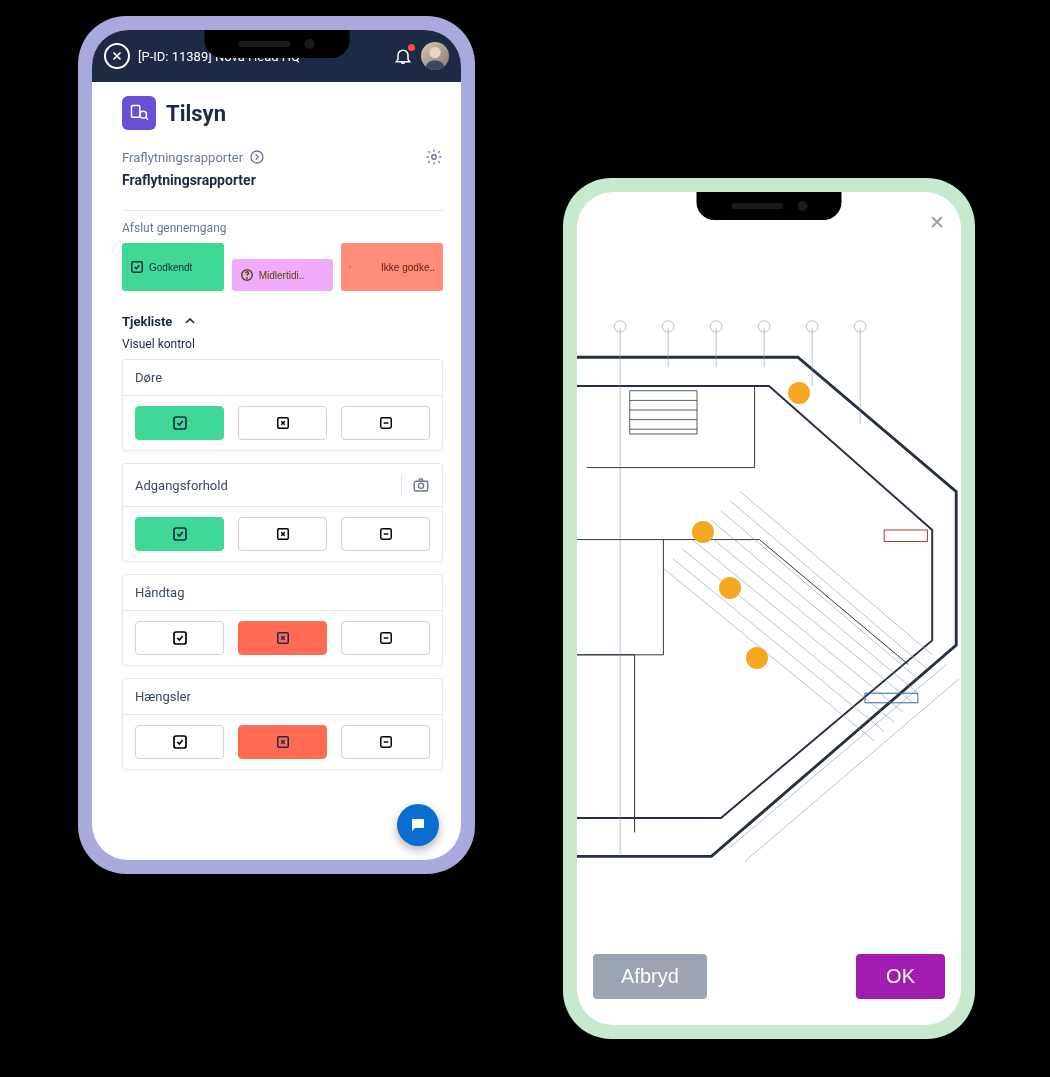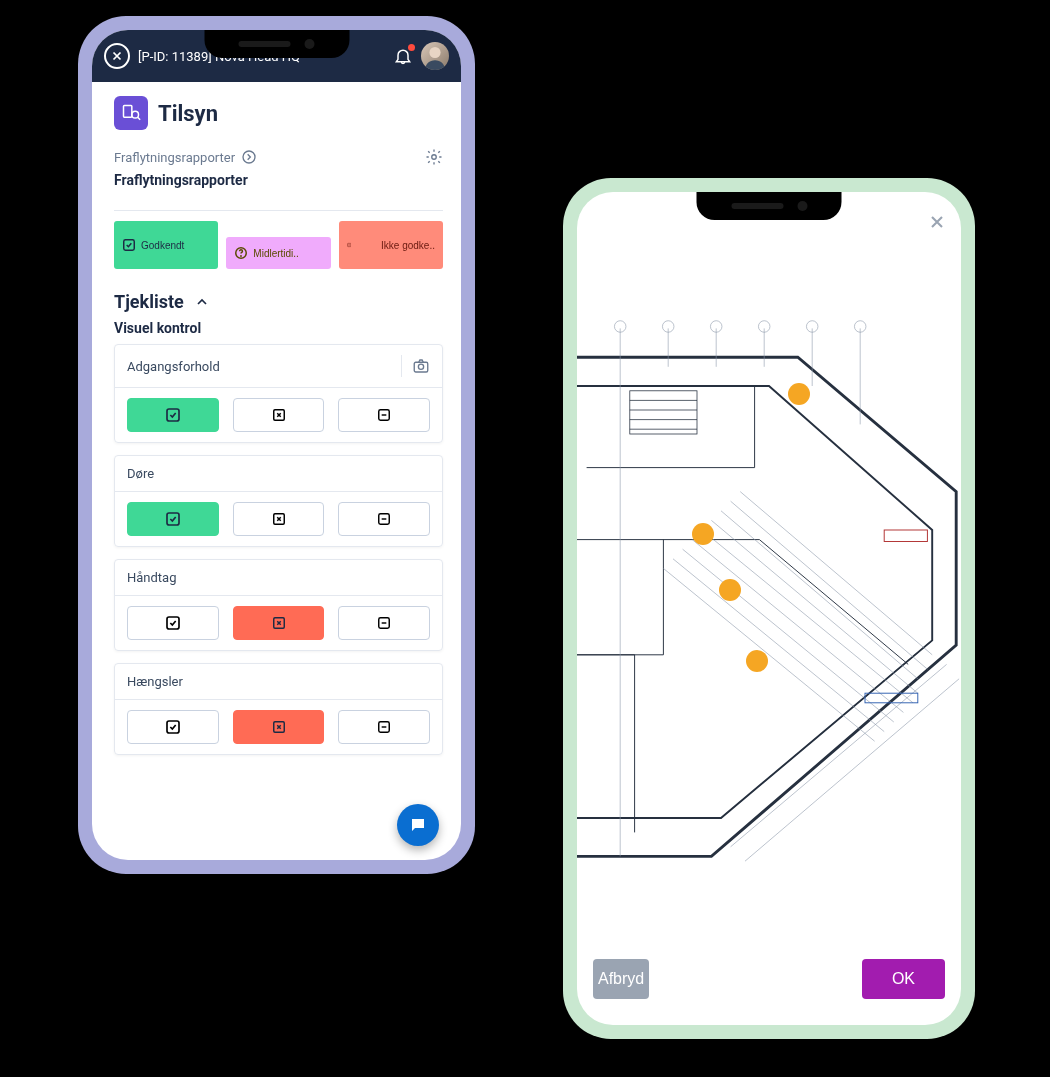--- a/index.html
+++ b/index.html
@@ -68,21 +68,21 @@
   .topbar .bell { position:relative; }
   .topbar .bell .dot{
     position:absolute;top:-2px;right:-2px;width:7px;height:7px;border-radius:50%;background:#ff4b3e;
   }
   .topbar .avatar{
     width:28px;height:28px;border-radius:50%;background:linear-gradient(135deg,#d9c7b8,#8a7a6a);
     display:flex;align-items:center;justify-content:center;overflow:hidden;
   }
   .avatar svg{width:100%;height:100%;}
 
-  .content { padding: 14px 18px 0 22px; overflow:hidden; height: calc(100% - 52px); }
+  .content { padding: 14px 18px 0 30px; overflow:hidden; height: calc(100% - 52px); }
   .page-head { display:flex; align-items:center; gap:10px; margin-bottom:18px;}
   .page-head .icon {
     width:34px;height:34px;border-radius:6px;background:#6a4fd6;
     display:flex;align-items:center;justify-content:center;color:#fff;
   }
   .page-head h1{font-size:22px;font-weight:700;color:#1d2a44;}
 
   .breadcrumb-row{display:flex;align-items:center;justify-content:space-between;color:#6b7a90;font-size:13px;margin-bottom:6px;}
   .breadcrumb-row .bc{display:flex;align-items:center;gap:6px;}
   .subtitle{font-size:14px;font-weight:700;color:#1d2a44;margin-bottom:22px;}
@@ -92,22 +92,22 @@
   .status-row{display:flex;gap:8px;margin-bottom:22px;}
   .status-btn{
     flex:1;font-size:10px;padding:9px 8px;border:none;border-radius:3px;
     display:flex;align-items:center;gap:5px;cursor:pointer;white-space:nowrap;overflow:hidden;
   }
   .status-btn.green{background:#3fd896;color:#1d2a44;}
   .status-btn.yellow{background:#f0abfc;color:#5a4a00;margin-top:16px;}
   .status-btn.red{background:#ff8b7a;color:#6a1a10;gap:30px;}
 
   .check-head{display:flex;align-items:center;gap:10px;margin-bottom:8px;}
-  .check-head h2{font-size:18px;font-weight:700;color:#1d2a44;}
-  .sub-label{font-size:14px;font-weight:700;color:#1d2a44;margin-bottom:8px;}
+  .check-head h2{font-size:13px;font-weight:700;color:#1d2a44;}
+  .sub-label{font-size:12px;font-weight:400;color:#1d2a44;margin-bottom:8px;}
 
   .item-card{
     border:1px solid #e4e8ef;border-radius:4px;margin-bottom:12px;
     box-shadow:0 1px 3px rgba(0,0,0,.05);
   }
   .item-head{
     display:flex;align-items:center;justify-content:space-between;
     padding:10px 12px;font-size:13px;color:#3a4a60;border-bottom:1px solid #e4e8ef;
   }
   .cam-btn{border:none;border-left:1px solid #e4e8ef;background:#fff;padding:2px 0 2px 10px;cursor:pointer;}
@@ -134,21 +134,21 @@
   .plan-area{
     flex:1;position:relative;overflow:hidden;margin-top:50px;
   }
   .plan-svg{position:absolute;inset:0;}
   .marker{position:absolute;width:22px;height:22px;border-radius:50%;background:#f5a623;}
 
   .btn-row{
     display:flex;justify-content:space-between;padding:14px 16px 26px 16px;gap:12px;
   }
   .btn{
-    padding:11px 5px;border:none;border-radius:4px;font-size:16px;cursor:pointer;
+    padding:11px 28px;border:none;border-radius:4px;font-size:20px;cursor:pointer;
   }
   .btn.cancel{background:#9aa4b2;color:#fff;}
   .btn.ok{background:#a21caf;color:#fff;padding-left:30px;padding-right:30px;}
 
   svg{display:block;}
 </style>
 </head>
 <body>
 
 <div class="phone" id="phone1">
@@ -200,20 +200,21 @@
         <span>
           <svg viewBox="0 0 24 24" width="18" height="18" fill="none" stroke="#6b7a90" stroke-width="1.8">
               <circle cx="12" cy="12" r="3"></circle>
               <path d="M12 2v3M12 19v3M4.2 4.2l2.1 2.1M17.7 17.7l2.1 2.1M2 12h3M19 12h3M4.2 19.8l2.1-2.1M17.7 6.3l2.1-2.1"></path>
             </svg>
         </span>
       </div>
       <div class="subtitle">Fraflytningsrapporter</div>
 
       <div class="divider"></div>
+      <div class="section-label">Afslut gennemgang</div>
       <div class="status-row">
         <button class="status-btn green">
           <svg viewBox="0 0 24 24" width="14" height="14" fill="none" stroke="#1d2a44" stroke-width="2.5">
               <rect x="3" y="3" width="18" height="18" rx="3"></rect>
               <path d="M8 12l3 3 5-6"></path>
             </svg>
           <span>Godkendt</span>
         </button>
         <button class="status-btn yellow">
           <svg viewBox="0 0 24 24" width="14" height="14" fill="none" stroke="#5a4a00" stroke-width="2.5">
@@ -236,57 +237,57 @@
         <h2>Tjekliste</h2>
         <svg viewBox="0 0 24 24" width="16" height="16" fill="none" stroke="#1d2a44" stroke-width="2.5">
             <path d="M6 15l6-6 6 6"></path>
           </svg>
       </div>
       <div class="sub-label">Visuel kontrol</div>
 
       <div id="checklist-items">
           <div class="item-card">
             <div class="item-head">
+              <span>Døre</span>
+            </div>
+            <div class="item-btns">
+              <button class="ibtn sel-green">
+                <span>
+                  <svg viewBox="0 0 24 24" width="16" height="16" fill="none" stroke="currentColor" stroke-width="2.5">
+                    <rect x="3" y="3" width="18" height="18" rx="3"></rect>
+                    <path d="M8 12l3 3 5-6"></path>
+                  </svg>
+                </span>
+              </button>
+              <button class="ibtn ">
+                <span>
+                  <svg viewBox="0 0 24 24" width="14" height="14" fill="none" stroke="currentColor" stroke-width="2.5">
+                    <rect x="3" y="3" width="18" height="18" rx="2"></rect>
+                    <path d="M9 9l6 6M15 9l-6 6"></path>
+                  </svg>
+                </span>
+              </button>
+              <button class="ibtn">
+                <span>
+                  <svg viewBox="0 0 24 24" width="14" height="14" fill="none" stroke="currentColor" stroke-width="2.5">
+                    <rect x="3" y="3" width="18" height="18" rx="3"></rect>
+                    <path d="M8 12h8"></path>
+                  </svg>
+                </span>
+              </button>
+            </div>
+          </div>
+          <div class="item-card">
+            <div class="item-head">
               <span>Adgangsforhold</span>
               <button class="cam-btn"><span><svg viewBox="0 0 24 24" width="18" height="18" fill="none" stroke="#6b7a90" stroke-width="1.8">
                     <rect x="3" y="7" width="18" height="13" rx="2"></rect>
                     <circle cx="12" cy="13" r="3.5"></circle>
                     <path d="M9 7l1.5-3h3L15 7"></path>
                   </svg></span></button>
-            </div>
-            <div class="item-btns">
-              <button class="ibtn sel-green">
-                <span>
-                  <svg viewBox="0 0 24 24" width="16" height="16" fill="none" stroke="currentColor" stroke-width="2.5">
-                    <rect x="3" y="3" width="18" height="18" rx="3"></rect>
-                    <path d="M8 12l3 3 5-6"></path>
-                  </svg>
-                </span>
-              </button>
-              <button class="ibtn ">
-                <span>
-                  <svg viewBox="0 0 24 24" width="14" height="14" fill="none" stroke="currentColor" stroke-width="2.5">
-                    <rect x="3" y="3" width="18" height="18" rx="2"></rect>
-                    <path d="M9 9l6 6M15 9l-6 6"></path>
-                  </svg>
-                </span>
-              </button>
-              <button class="ibtn">
-                <span>
-                  <svg viewBox="0 0 24 24" width="14" height="14" fill="none" stroke="currentColor" stroke-width="2.5">
-                    <rect x="3" y="3" width="18" height="18" rx="3"></rect>
-                    <path d="M8 12h8"></path>
-                  </svg>
-                </span>
-              </button>
-            </div>
-          </div>
-          <div class="item-card">
-            <div class="item-head">
-              <span>Døre</span>
             </div>
             <div class="item-btns">
               <button class="ibtn sel-green">
                 <span>
                   <svg viewBox="0 0 24 24" width="16" height="16" fill="none" stroke="currentColor" stroke-width="2.5">
                     <rect x="3" y="3" width="18" height="18" rx="3"></rect>
                     <path d="M8 12l3 3 5-6"></path>
                   </svg>
                 </span>
               </button>

